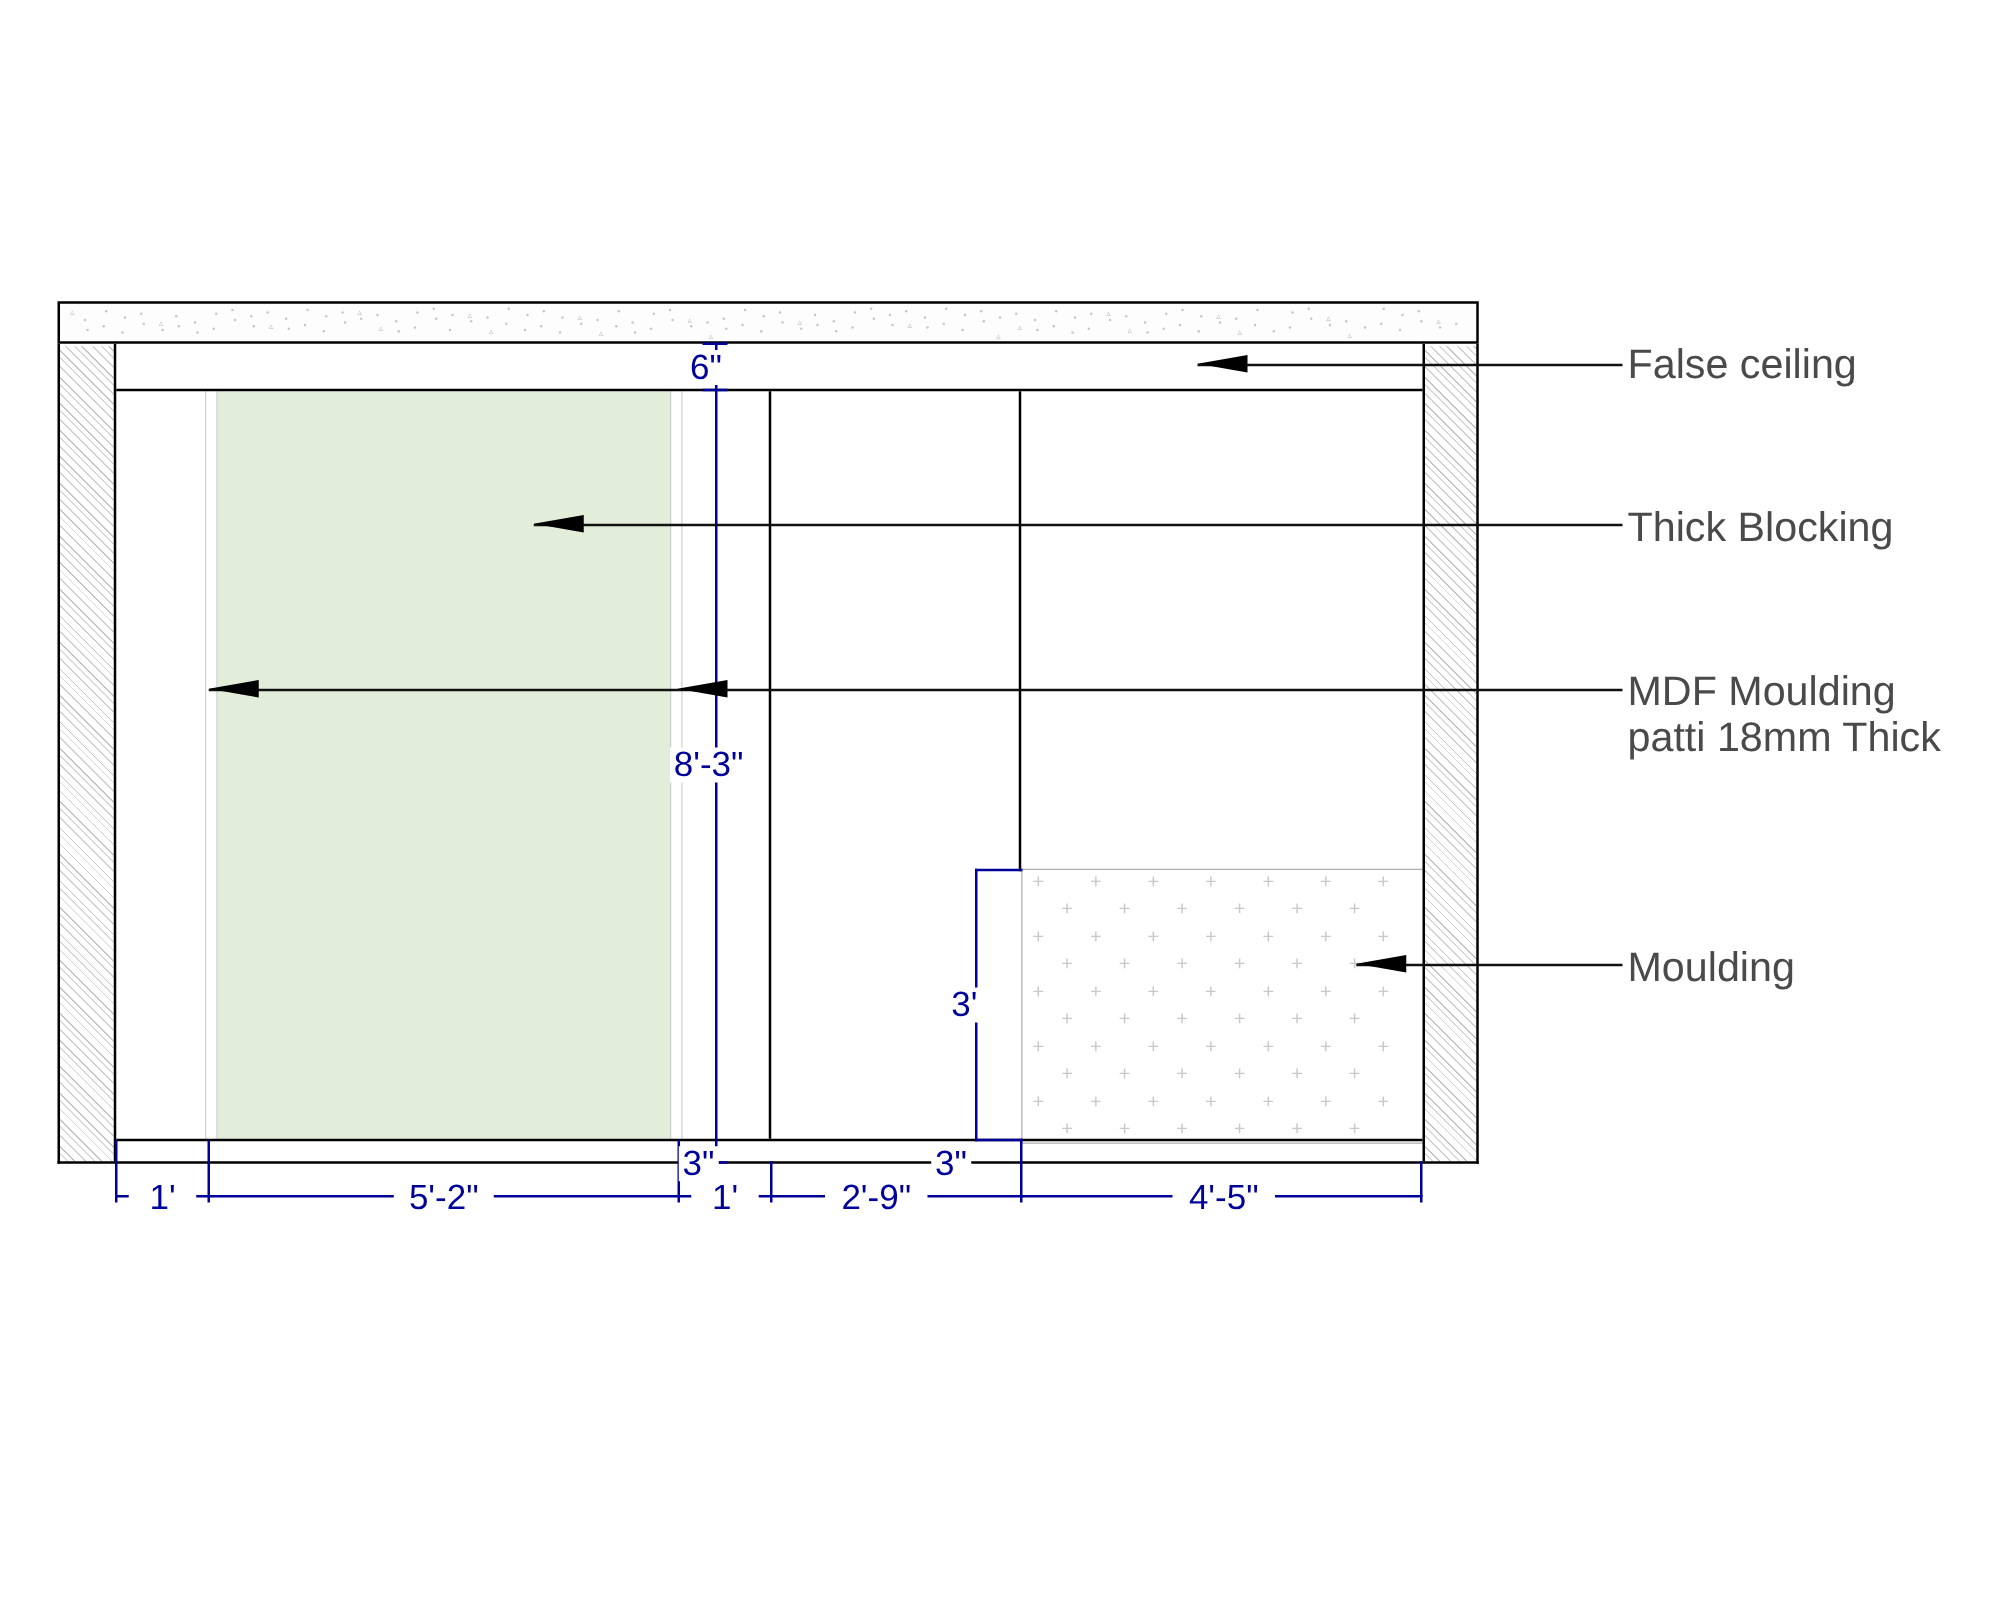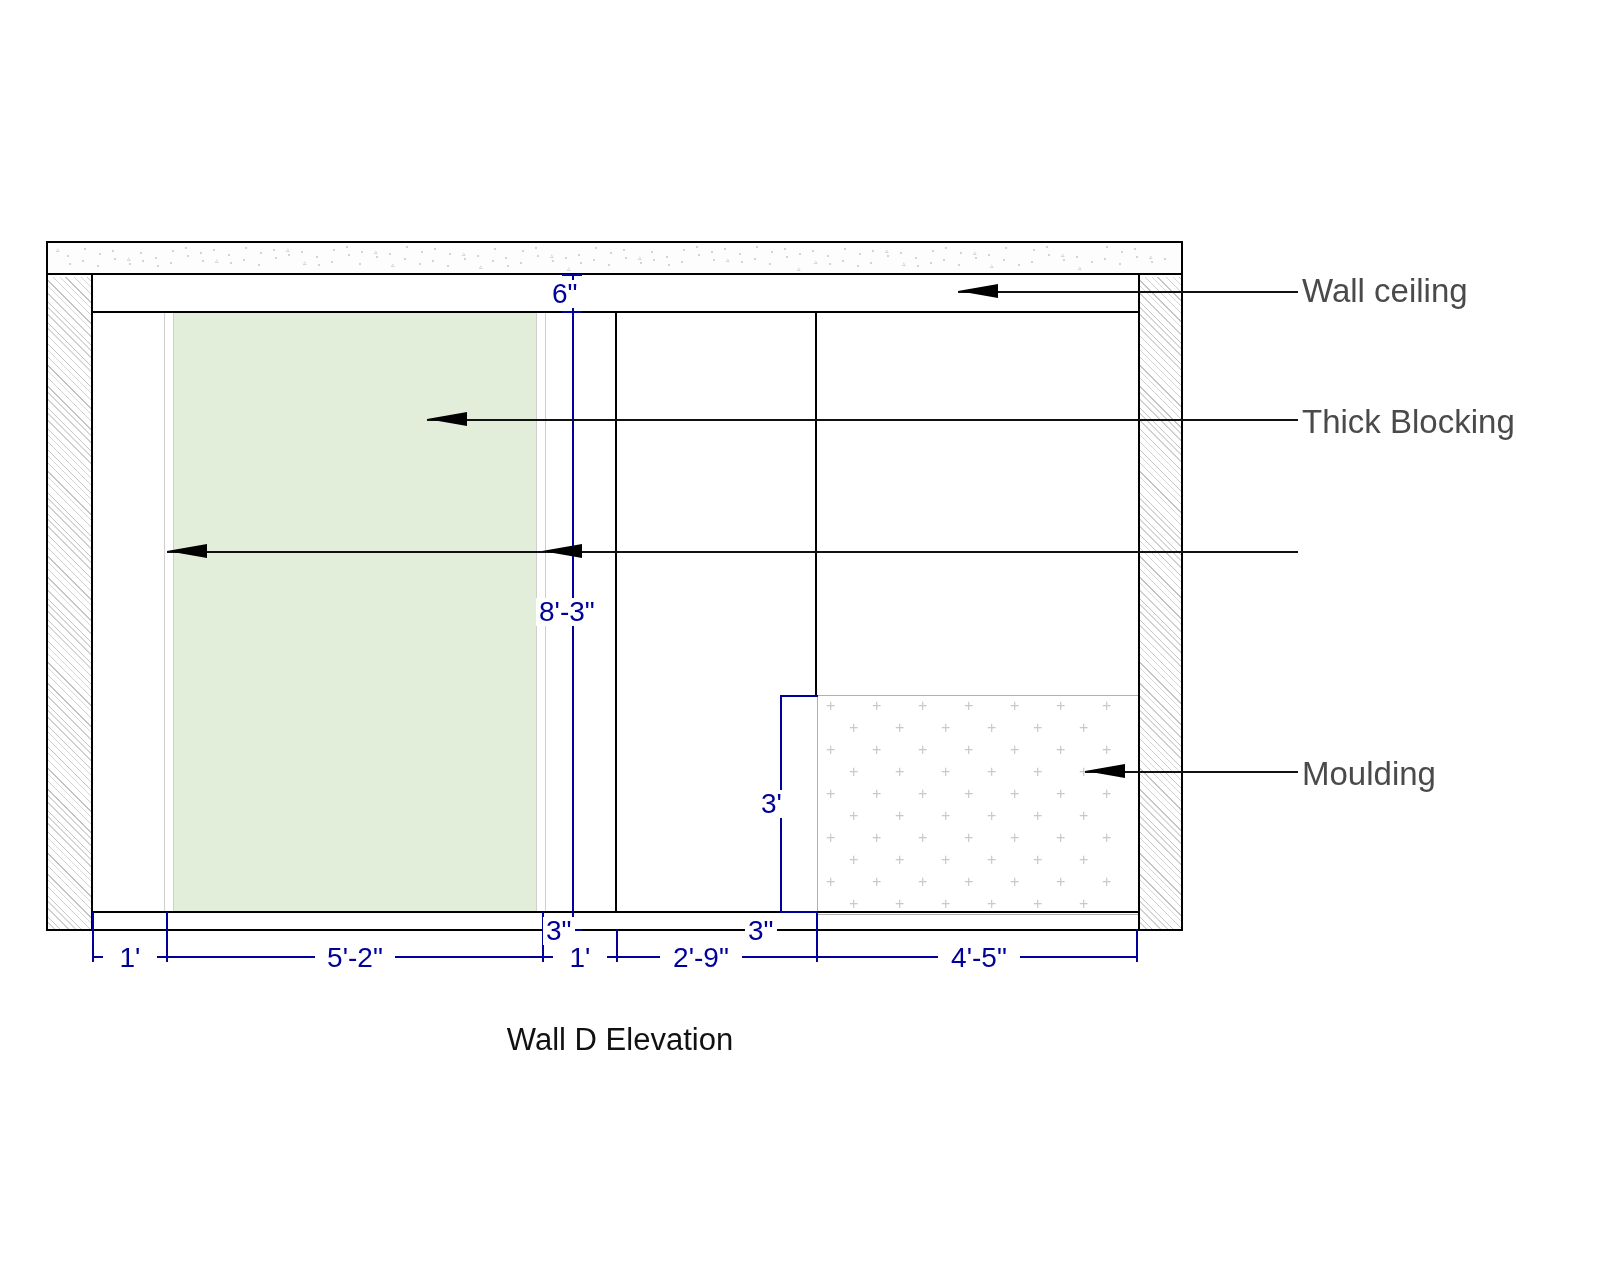--- a/index.html
+++ b/index.html
@@ -299,19 +299,22 @@
   <div class="leader" style="left:958px;top:291px;width:340px;"></div>
   <div class="arrow" style="left:958px;top:284px;"></div>
   <div class="leader" style="left:427px;top:419px;width:871px;"></div>
   <div class="arrow" style="left:427px;top:412px;"></div>
   <div class="leader" style="left:167px;top:551px;width:1131px;"></div>
   <div class="arrow" style="left:167px;top:544px;"></div>
   <div class="arrow" style="left:542px;top:544px;"></div>
   <div class="leader" style="left:1085px;top:771px;width:213px;"></div>
   <div class="arrow" style="left:1085px;top:764px;"></div>
 
-  <div class="note" style="left:1302px;top:272px;">Wall ceiling</div>
+  <div class="note" style="left:1302px;top:272px;">False ceiling</div>
   <div class="note" style="left:1302px;top:403px;">Thick Blocking</div>
+  <div class="note" style="left:1302px;top:534px;">
+    <div>MDF Moulding</div>
+    <div>patti 18mm Thick</div>
+  </div>
   <div class="note" style="left:1302px;top:755px;">Moulding</div>
 
-  <div class="title" style="left:480px;top:1022px;width:280px;">Wall D Elevation</div>
 
 </div>
 
 </body></html>

